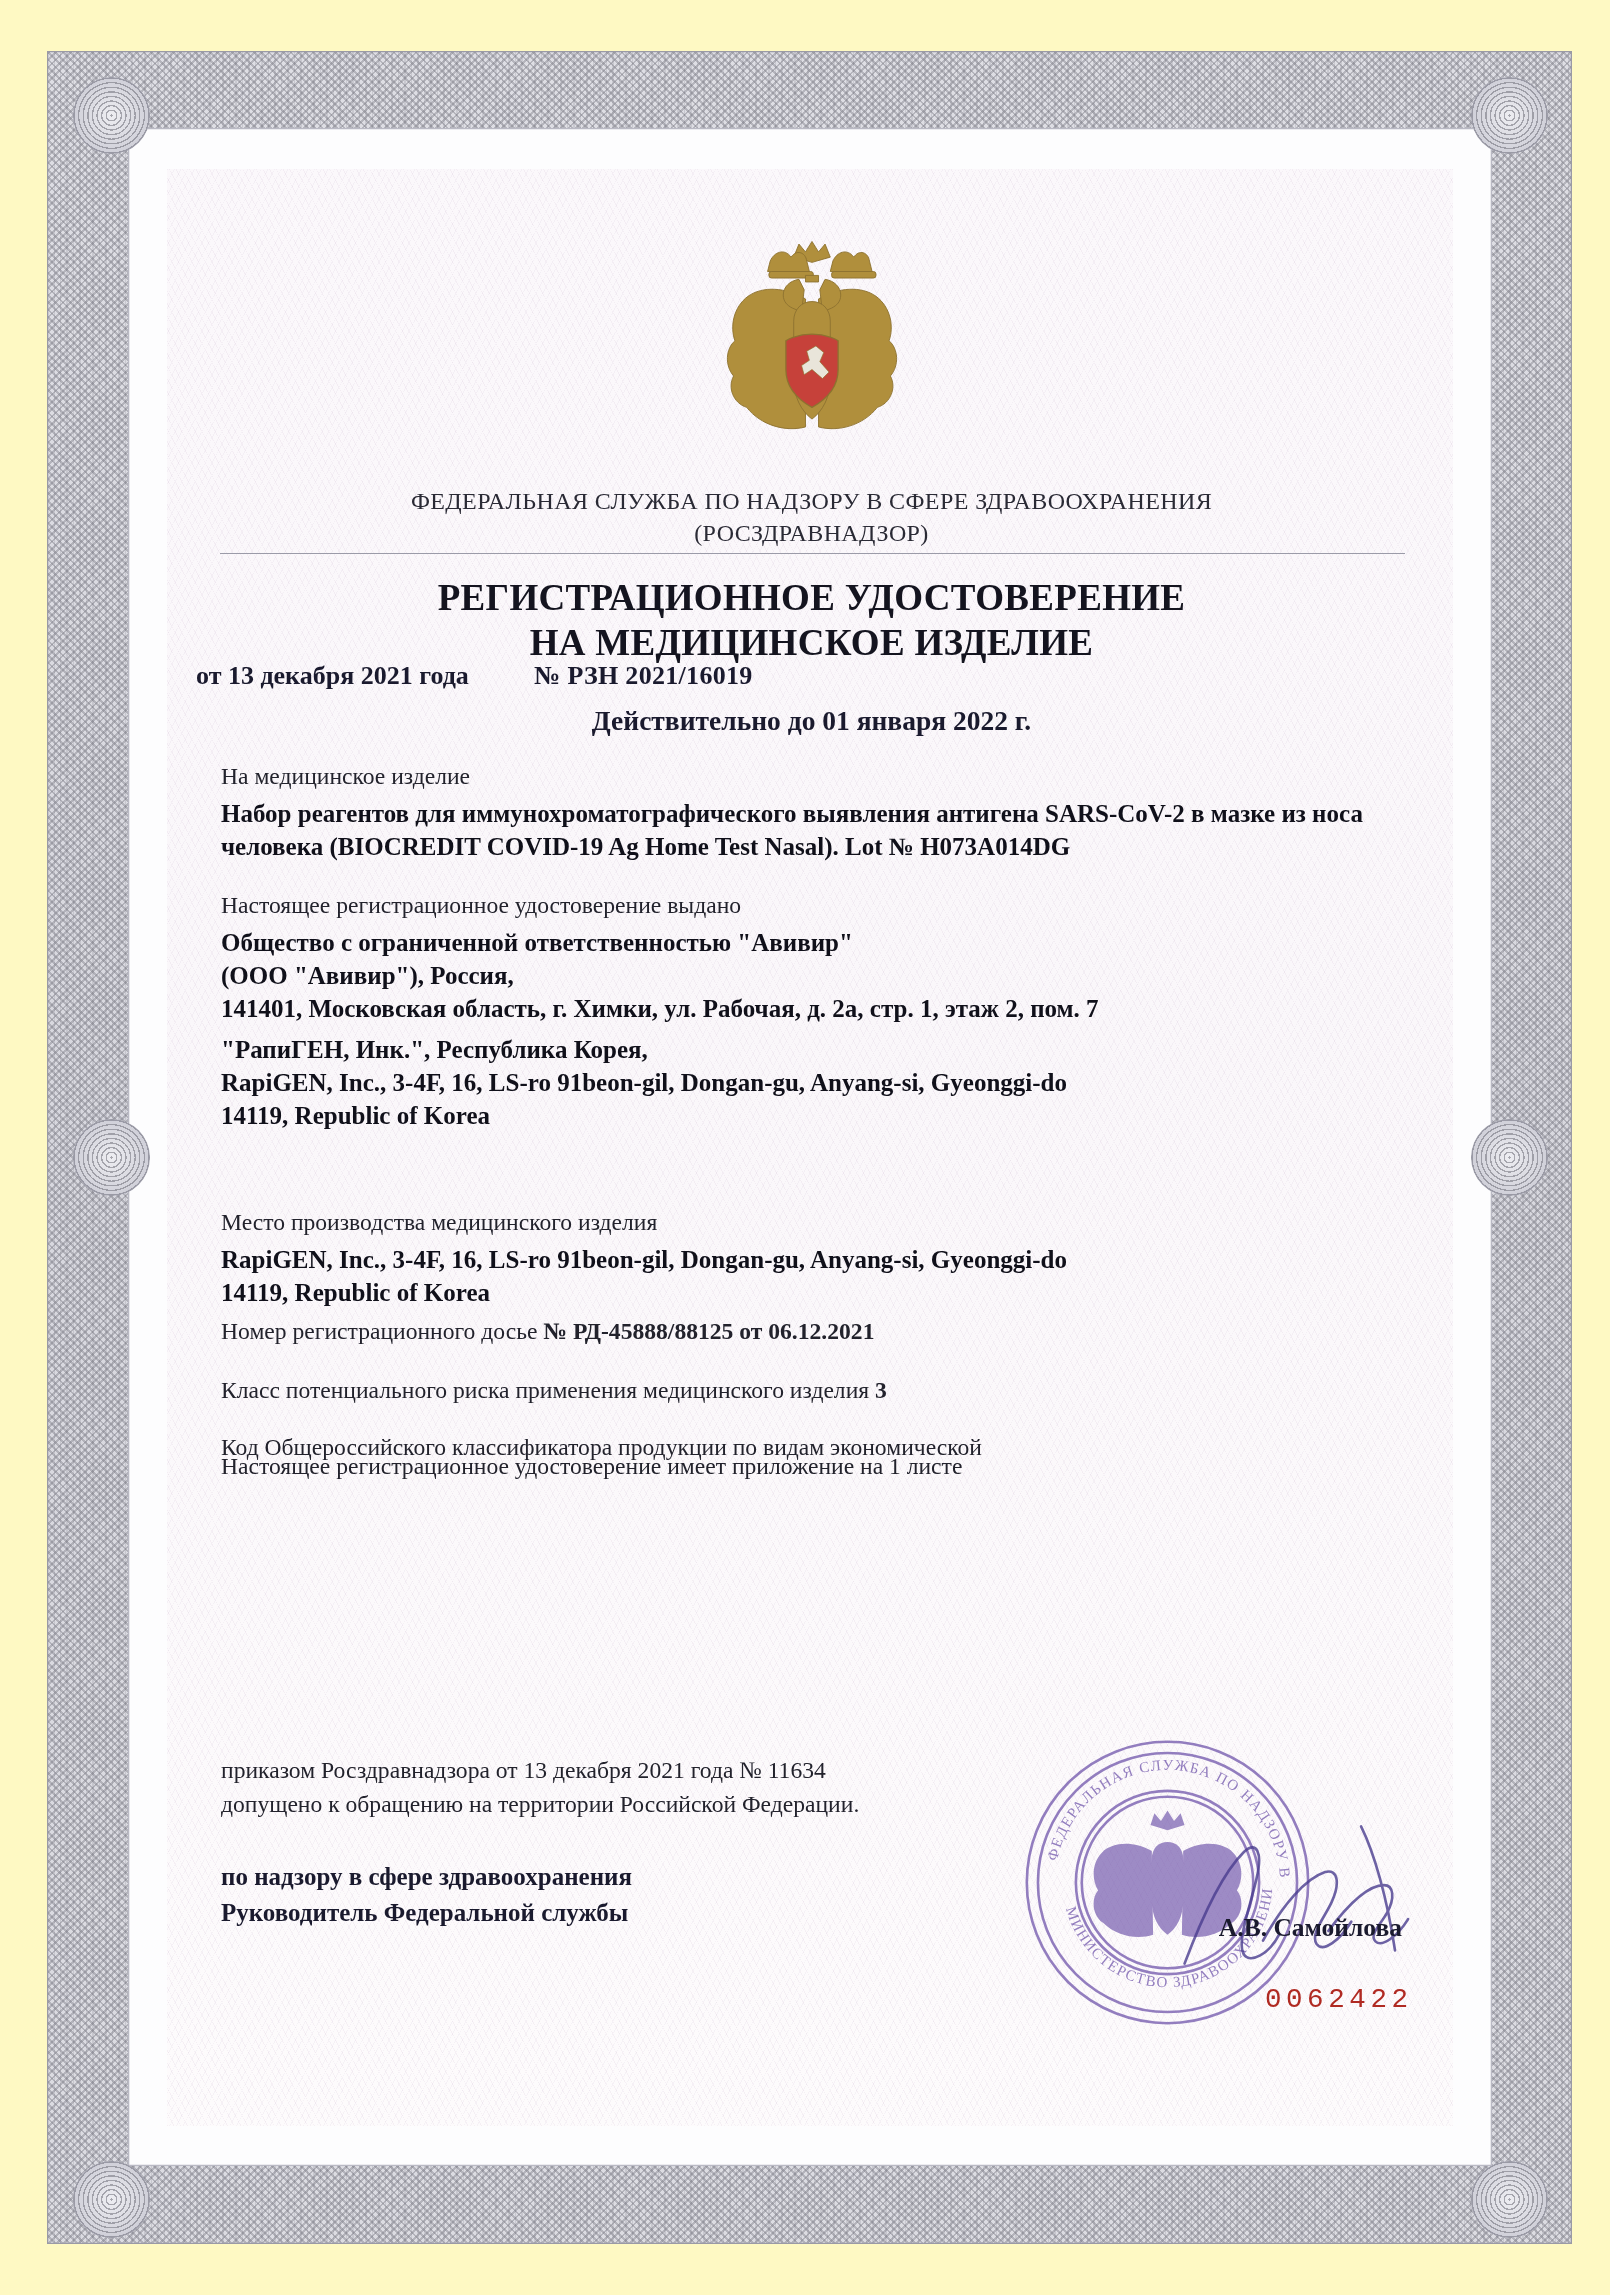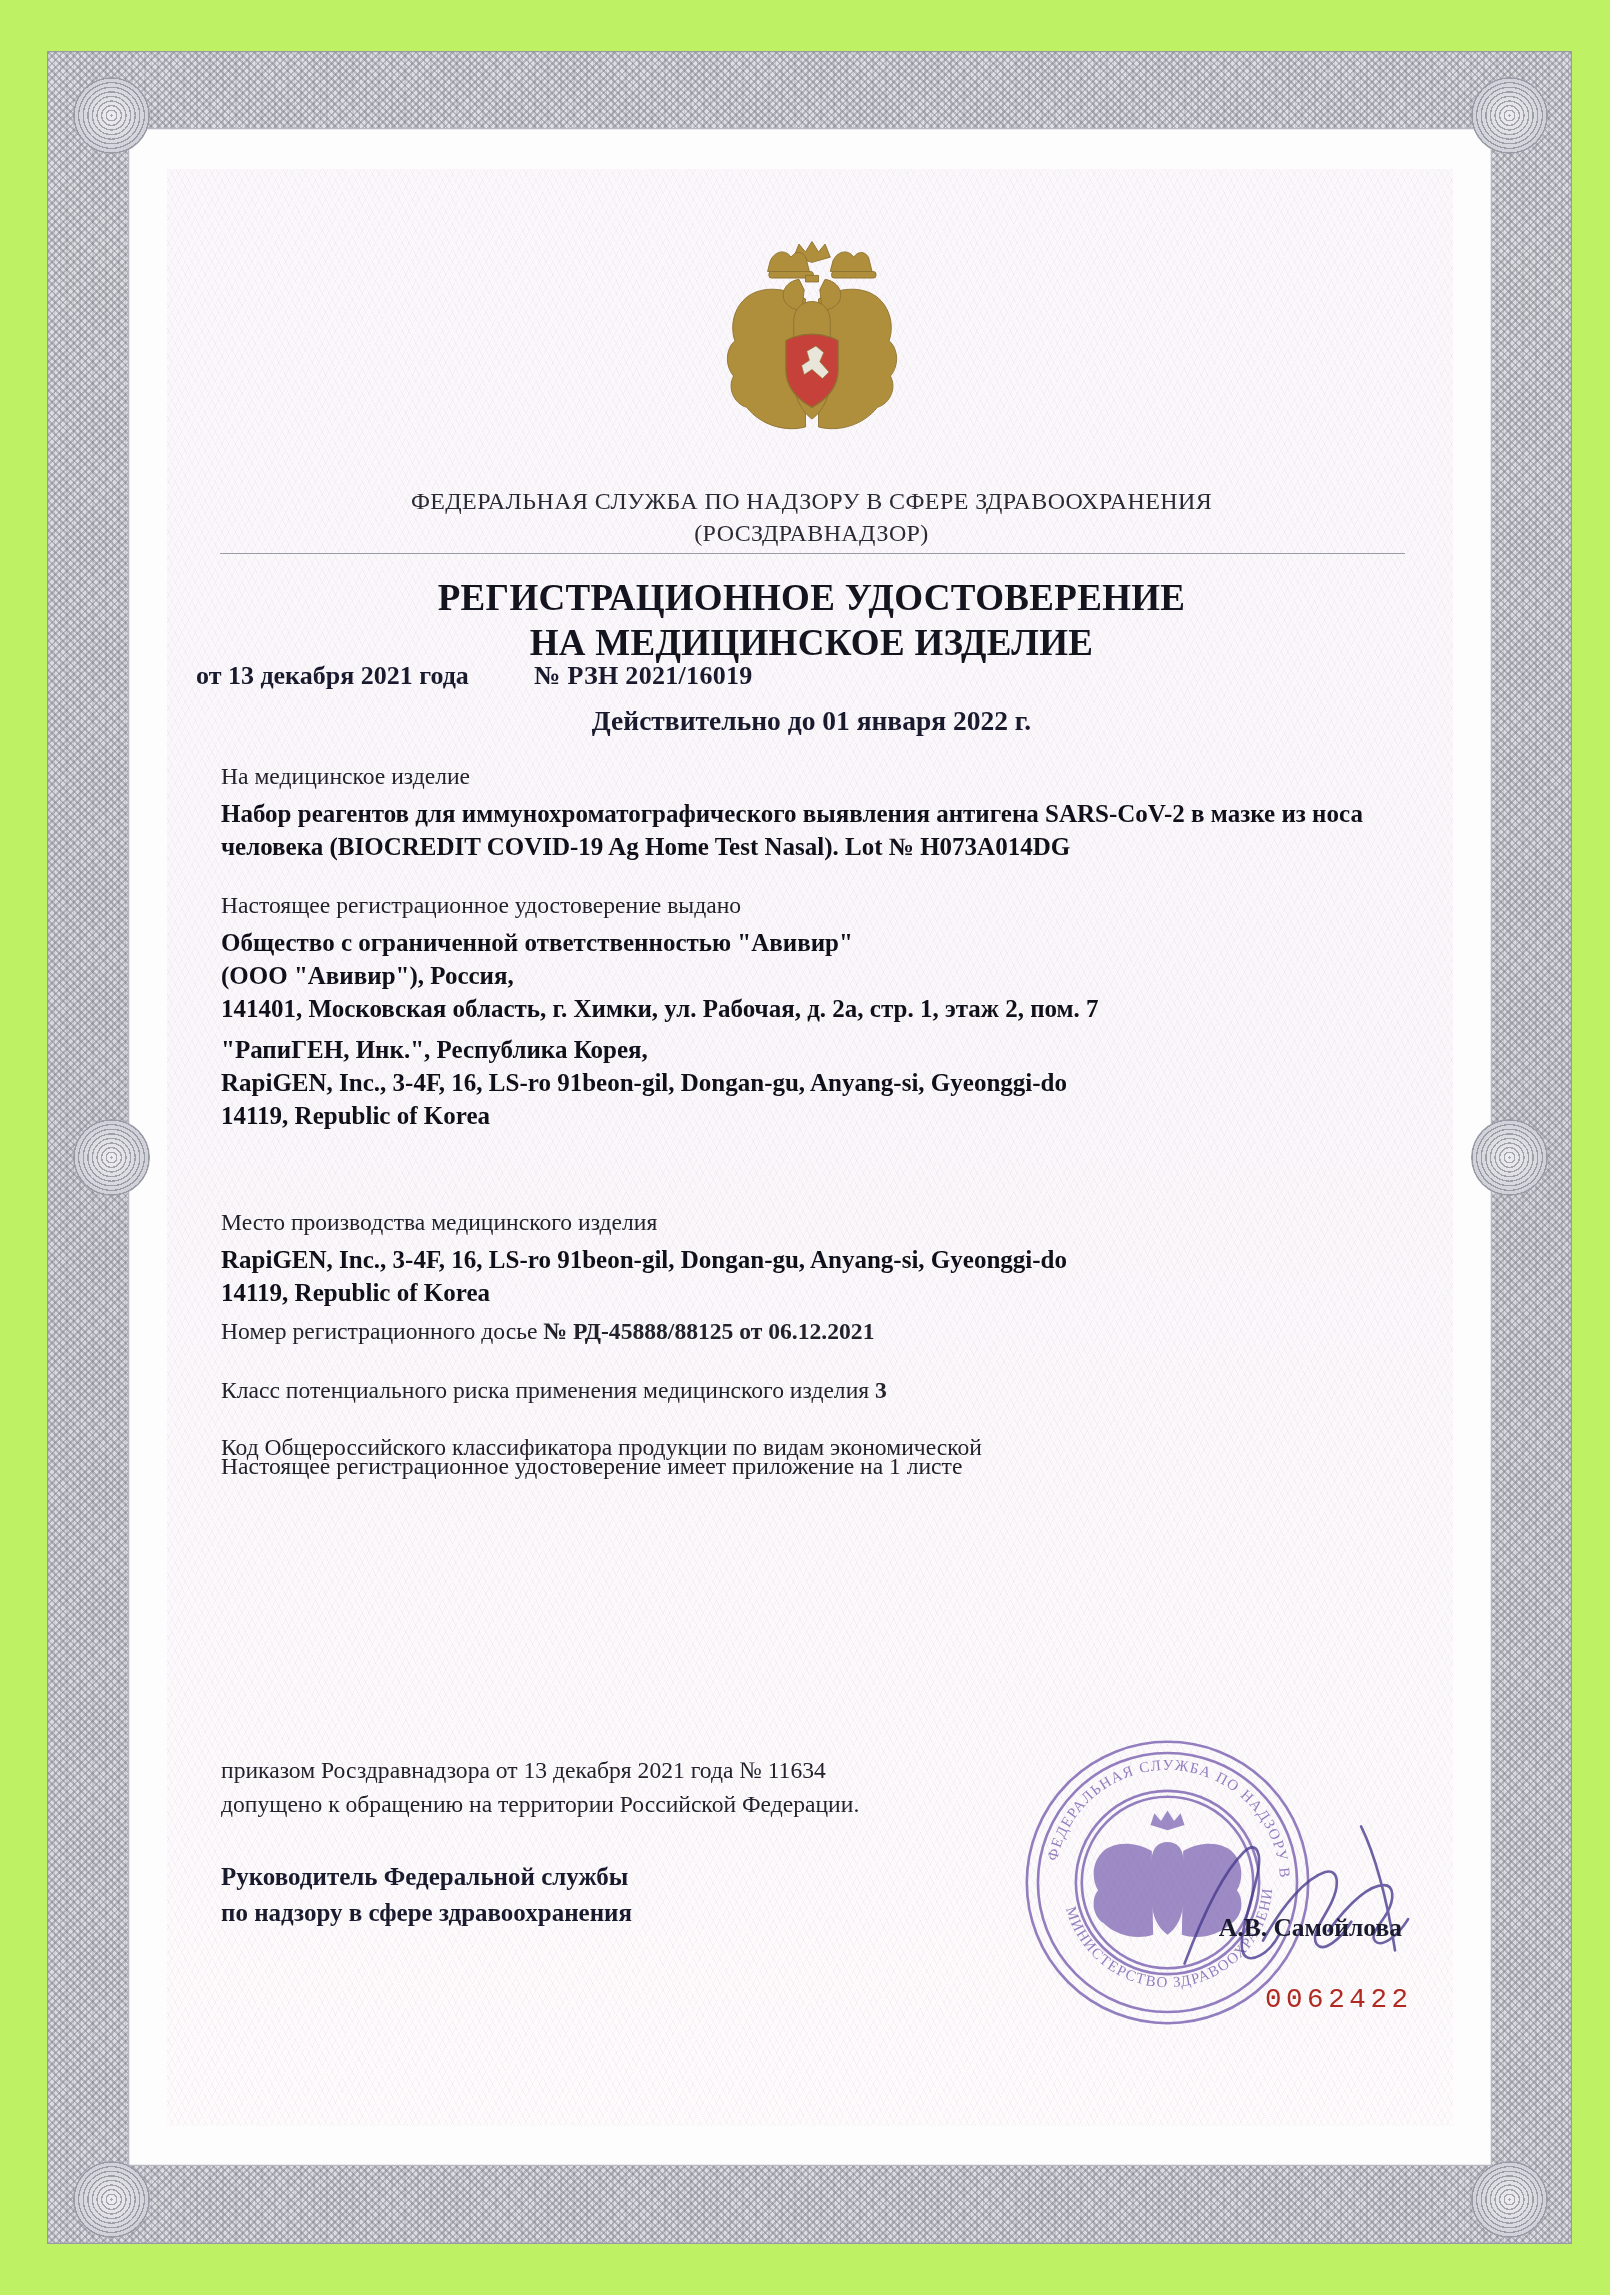--- a/index.html
+++ b/index.html
@@ -15,21 +15,21 @@
     position: relative;
     overflow: hidden;
   }
 
   
   .page {
     position: absolute;
     left: 0; top: 0;
     width: 1610px;
     height: 2295px;
-    background: #bef264;
+    background: #fef9c3;
   }
 
   .border-outer {
     position: absolute;
     left: 47px;
     top: 51px;
     width: 1525px;
     height: 2193px;
     background:
       repeating-linear-gradient(45deg, rgba(120,120,130,0.40) 0 2px, rgba(255,255,255,0.0) 2px 5.2px),
@@ -390,22 +390,22 @@
         <g fill="none" stroke="#4a3d8f" stroke-width="4" stroke-linecap="round">
           <path d="M30 250 C60 170 90 110 120 80 C140 60 150 80 140 120 C130 165 110 215 120 235 C130 252 160 235 175 205"></path>
           <path d="M150 215 C180 160 215 120 245 110 C265 104 268 128 255 156 C244 180 222 205 232 220 C242 234 268 214 285 186"></path>
           <path d="M250 200 C280 160 310 130 335 130 C350 130 352 150 340 172 C330 190 312 206 322 216 C332 226 356 208 372 182"></path>
           <path d="M300 40 C320 80 340 150 352 230"></path>
         </g>
       </svg>
     </div>
 
     <div class="sign-left">
+      <div>по надзору в сфере здравоохранения</div>
       <div>Руководитель Федеральной службы</div>
-      <div>по надзору в сфере здравоохранения</div>
     </div>
 
     <div class="sign-name">А.В. Самойлова</div>
 
     <div class="serial">0062422</div>
 
   </div>
 </div>
 
 

